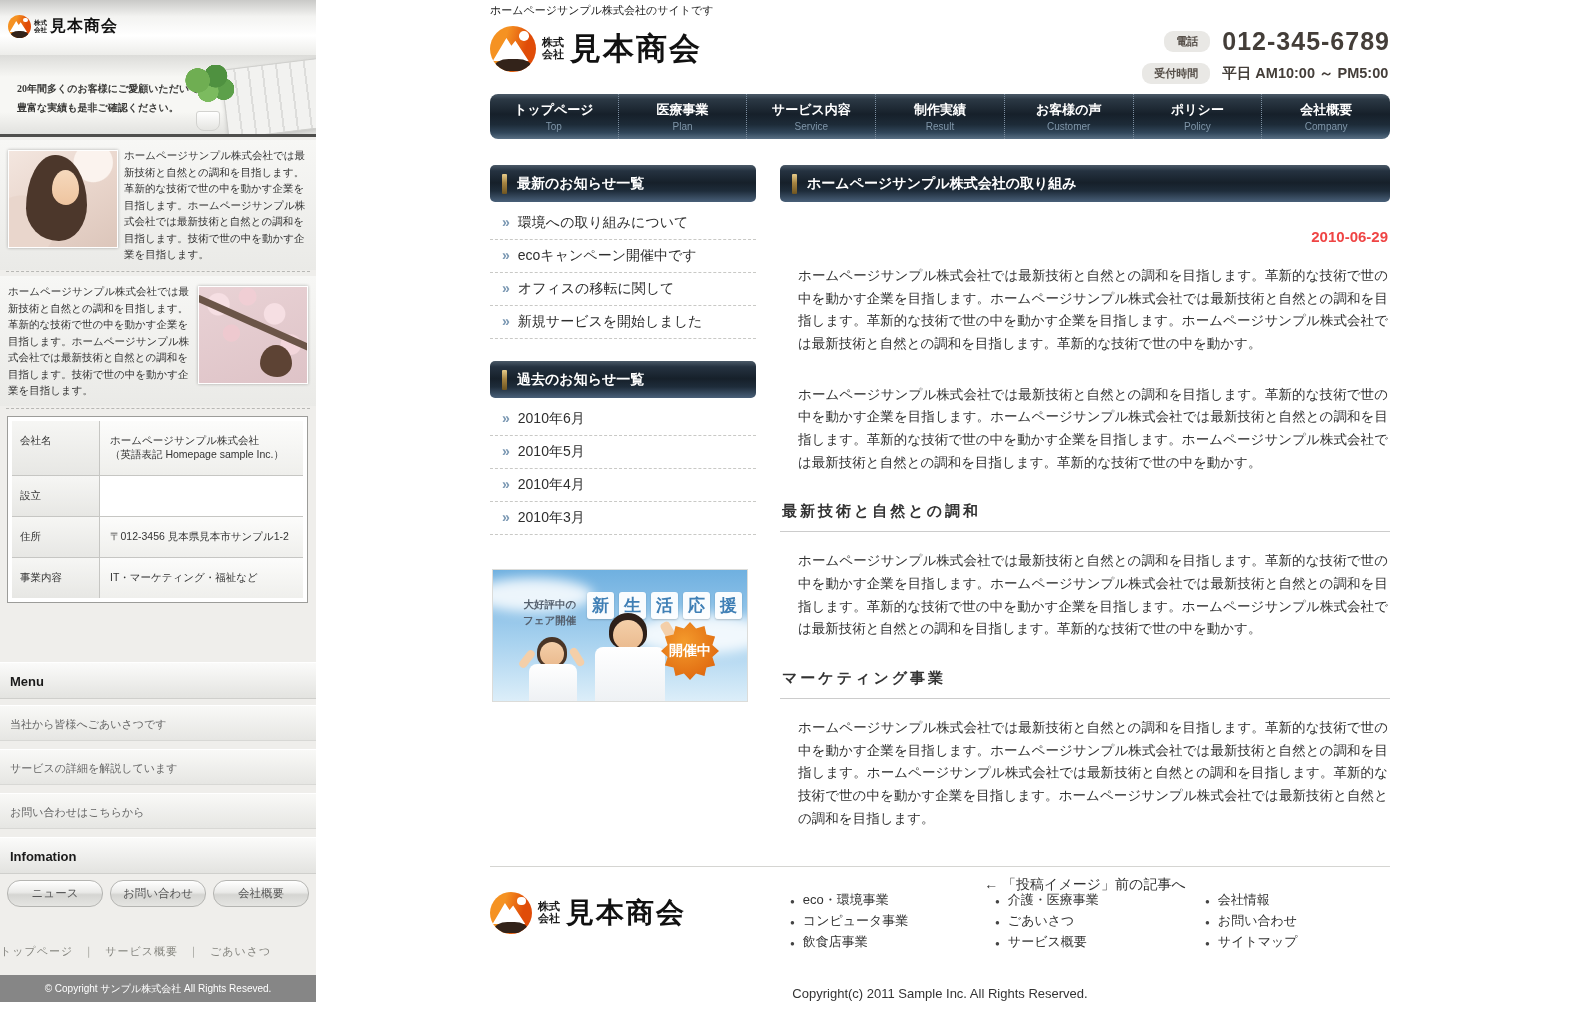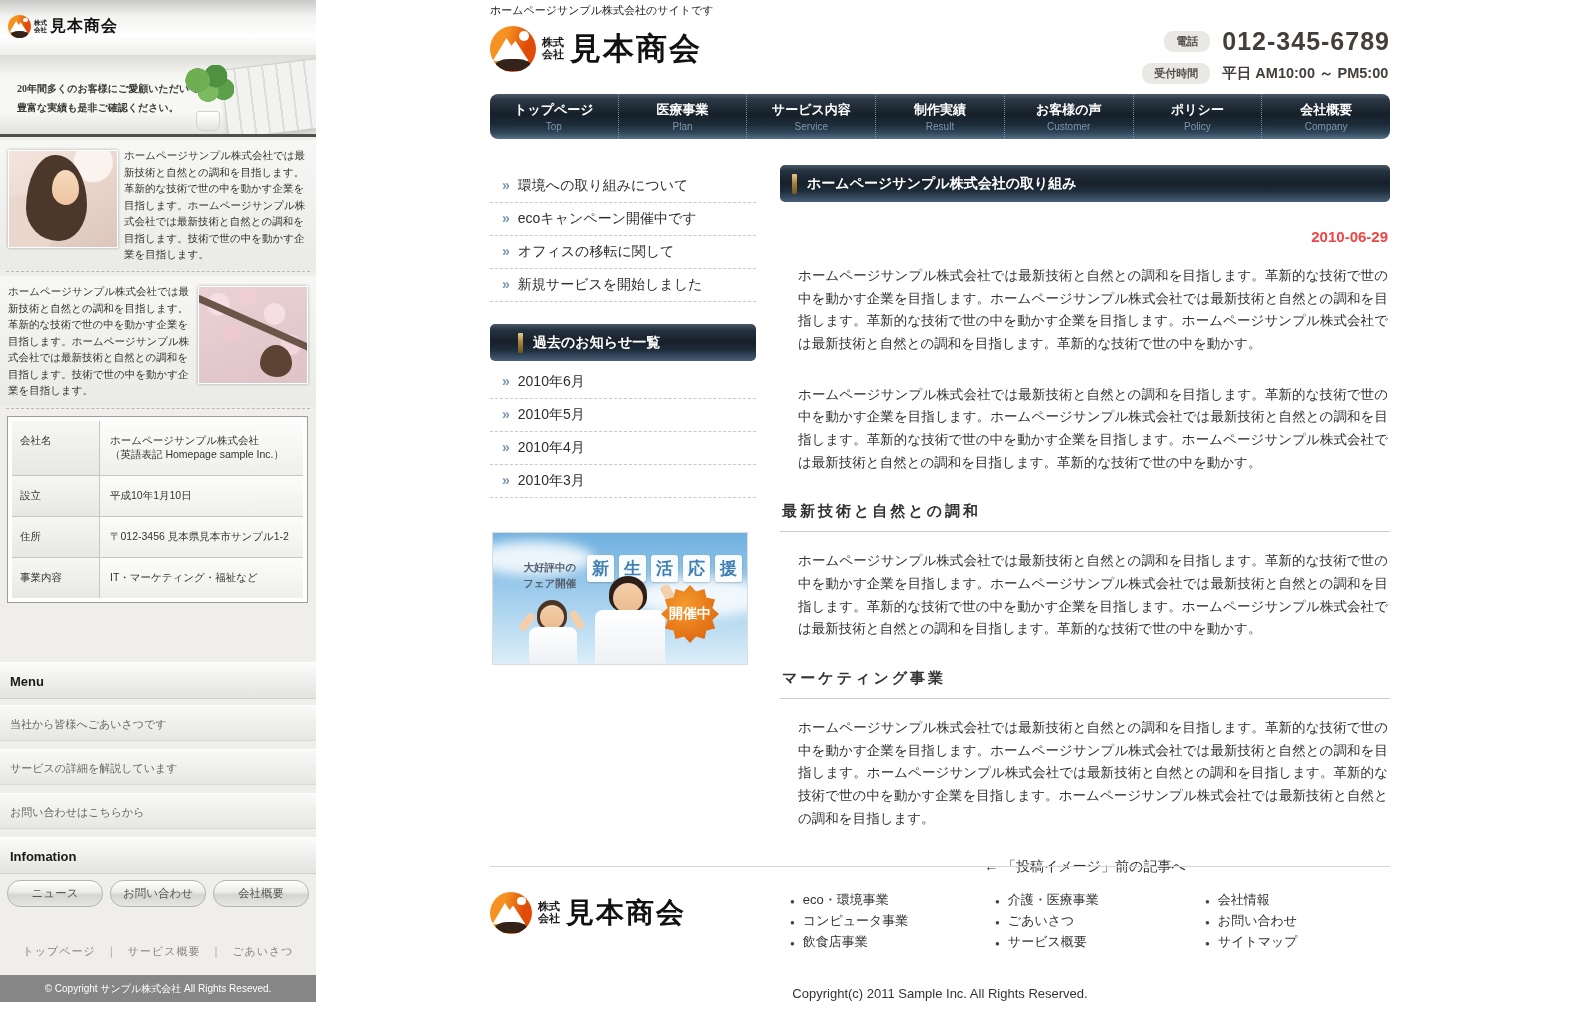--- a/index.html
+++ b/index.html
@@ -74,21 +74,21 @@
     border-top:1px solid #fff; border-bottom:1px solid #cfcfcc; margin-bottom:6px; }
   .p-item { height:36px; line-height:36px; padding-left:10px; font-size:11px; color:#666;
     background:linear-gradient(#f9f9f7,#e6e6e3);
     border-top:1px solid #fff; border-bottom:1px solid #d8d8d5; margin-bottom:8px; cursor:pointer; }
   .p-info-head { margin-top:7px; }
   .p-btns { display:flex; gap:7px; padding:0 7px; margin-top:2px; }
   .p-btn { flex:1; height:27px; line-height:25px; text-align:center; font-size:11.5px; color:#555;
     background:linear-gradient(180deg,#ffffff,#eaeae8 45%,#d5d5d2 55%,#e5e5e2);
     border:1px solid #b5b5b2; border-radius:13px; cursor:pointer; }
   .p-flinks { position:absolute; left:0; top:928px; width:100%; height:47px; line-height:47px;
-    text-align:center; font-size:11px; color:#85857f; letter-spacing:1px; }
+    font-size:11px; color:#85857f; letter-spacing:1px; }
   .p-flinks .sep { margin:0 6px; color:#9a9a95; }
   .p-copy { position:absolute; left:0; top:975px; width:100%; height:27px; line-height:27px;
     text-align:center; font-size:10px; color:#fff; background:#868686; }
 
   
   .logo { display:flex; align-items:center; gap:6px; }
   .fuji { position:relative; border-radius:50%; overflow:hidden;
     background:linear-gradient(105deg,#f59222 32%,#e04c08 72%); flex:none; }
   .fuji .mtn { position:absolute; left:6%; right:16%; bottom:24%; height:50%; background:#fff;
     clip-path:polygon(0 100%, 38% 0, 52% 34%, 63% 12%, 100% 100%); }
@@ -131,21 +131,21 @@
     font-weight:bold; font-size:14px;
     background:linear-gradient(180deg,#4b5a68 0%,#253240 16%,#16202a 48%,#1e2c3a 70%,#496079 100%); }
   .goldbar { width:5px; height:20px; margin:0 10px 0 12px; border-radius:1px;
     background:linear-gradient(180deg,#e7cc8a,#a58341 45%,#6f5520); flex:none; }
 
   .sidebar { position:absolute; left:0; top:165px; width:266px; }
   .newslist { list-style:none; margin:5px 0 0; }
   .newslist li { display:flex; align-items:baseline; gap:8px; padding:7px 0 7px 12px;
     border-bottom:1px dashed #c9c9c6; font-size:14px; color:#2e2e2e; cursor:pointer; }
   .mk { color:#7b98b3; font-weight:bold; }
-  .bar2 { margin-top:22px;padding-left:16px; }
+  .bar2 { margin-top:22px; }
 
   .promo { position:relative; margin-top:34px; margin-left:2px; width:256px; height:133px;
     overflow:hidden; border:1px solid #dcdcd9; cursor:pointer;
     background:linear-gradient(180deg,#6fb0e0 0%,#a8d2ef 55%,#dceef9 100%); }
   .cloud { position:absolute; background:rgba(255,255,255,.85); border-radius:50%; filter:blur(6px); }
   .cloud1 { left:-20px; top:8px; width:120px; height:34px; }
   .cloud2 { right:-24px; top:44px; width:140px; height:40px; }
   .promo-catch { position:absolute; left:30px; top:27px; text-align:right; font-size:10.5px;
     font-weight:bold; color:#55606e; line-height:1.5; }
   .promo-chars { position:absolute; left:94px; top:22px; display:flex; gap:5px; }
@@ -172,21 +172,21 @@
   .person2 .head { left:24px; top:7px; width:30px; height:30px; }
   .person2 .body { left:6px; top:34px; width:70px; height:54px; }
   .person2 .armR { right:-2px; top:8px; width:10px; height:26px; transform:rotate(-30deg); }
 
   .article { position:absolute; left:290px; top:165px; width:610px; }
   .art-date { margin:26px 2px 20px 0; text-align:right; font-size:15px; font-weight:bold; color:#ef4444; }
   .article p { margin:0 0 28px; padding:0 2px 0 18px; font-size:13.5px; line-height:1.68;
     color:#333; text-align:justify; }
   .article h3 { margin:6px 0 18px; padding:0 0 10px 2px; border-bottom:1px solid #ccc;
     font-size:15px; letter-spacing:3px; color:#333; }
-  .prev-link { margin-top:28px; text-align:center; font-size:14px; color:#333; cursor:pointer; }
+  .prev-link { margin-top:46px; text-align:center; font-size:14px; color:#333; cursor:pointer; }
 
   .main-hr { position:absolute; left:0; top:866px; width:900px; border-top:1px solid #d5d5d2; }
 
   .footer { position:absolute; left:0; top:880px; width:900px; height:132px; }
   .flogo { position:absolute; left:0; top:12px; }
   .fcol { position:absolute; top:10px; list-style:none; }
   .fcol1 { left:300px; } .fcol2 { left:505px; } .fcol3 { left:715px; }
   .fcol li { display:flex; align-items:baseline; gap:8px; font-size:13px; color:#333;
     line-height:19px; cursor:pointer; }
   .blt { font-size:8px; color:#444; }
@@ -242,21 +242,20 @@
   <div class="p-dash" style="top:408px;"></div>
 
   <div class="p-table">
     <div class="mrow">
       <div class="mlabel">会社名</div>
       <div class="mvalue pre">ホームページサンプル株式会社
 （英語表記 Homepage sample Inc.）</div>
     </div>
     <div class="mrow">
       <div class="mlabel">設立</div>
-      <div class="mvalue">平成10年1月10日</div>
     </div>
     <div class="mrow">
       <div class="mlabel">住所</div>
       <div class="mvalue">〒012-3456 見本県見本市サンプル1-2</div>
     </div>
     <div class="mrow">
       <div class="mlabel">事業内容</div>
       <div class="mvalue">IT・マーケティング・福祉など</div>
     </div>
   </div>
@@ -330,20 +329,24 @@
       <span class="nav-label">ポリシー</span>
       <span class="nav-sub">Policy</span>
     </div>
     <div class="nav-item">
       <span class="nav-label">会社概要</span>
       <span class="nav-sub">Company</span>
     </div>
   </nav>
 
   <aside class="sidebar">
+    <div class="bar">
+      <span class="goldbar"></span>
+      <span>最新のお知らせ一覧</span>
+    </div>
     <ul class="newslist">
       <li>
           <span class="mk">»</span>
           <span>環境への取り組みについて</span>
         </li>
       <li>
           <span class="mk">»</span>
           <span>ecoキャンペーン開催中です</span>
         </li>
       <li>

